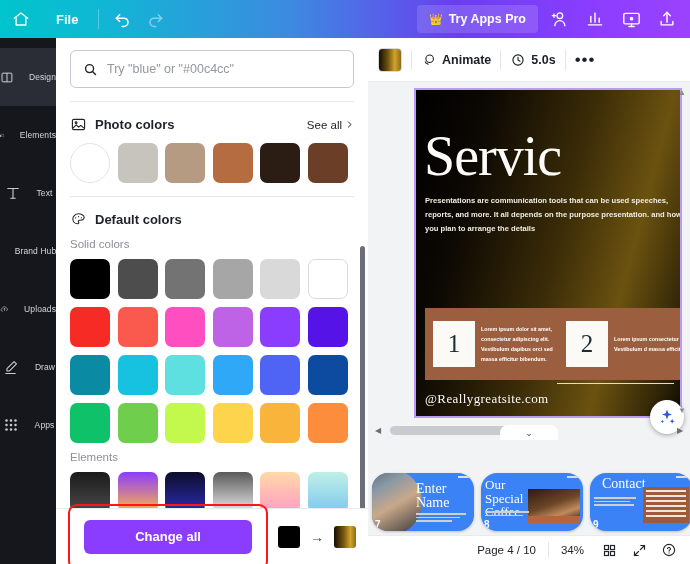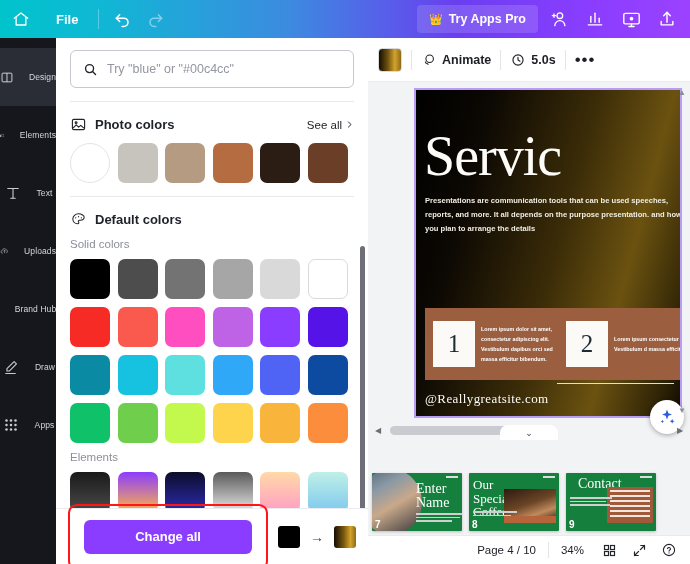--- a/index.html
+++ b/index.html
@@ -187,22 +187,22 @@
     font-size: 9px; color: #44464e;
   }
 
   
   .thumbs {
     position: absolute; left: 0; bottom: 29px; width: 322px; height: 66px;
     background: #f2f3f5; display: flex; align-items: center; gap: 7px; padding: 0 4px;
     overflow: hidden;
   }
   .thumb {
-    position: relative; width: 90px; height: 58px; border-radius: 1px;
-    background: #15803d; overflow: hidden; flex: none;
+    position: relative; width: 102px; height: 58px; border-radius: 16px;
+    background: #3b82f6; overflow: hidden; flex: none;
     box-shadow: 0 1px 3px rgba(0,0,0,.22);
   }
   .thumb-no {
     position: absolute; left: 3px; bottom: 1px; font-size: 10px;
     color: #fff; font-weight: bold; z-index: 4;
   }
   .t-ttl {
     position: absolute; font-family: "Liberation Serif", serif;
     color: #fff; line-height: 1;
   }
@@ -316,33 +316,33 @@
     </div>
     <div class="rail-item">
       <svg width="18" height="18" viewBox="0 0 24 24" fill="none" stroke="#c9cad2" stroke-width="1.5" stroke-linecap="round">
           <path d="M5 6h14"></path>
           <path d="M12 6v13"></path>
           <path d="M9 19h6"></path>
         </svg>
       <span class="rail-lbl">Text</span>
     </div>
     <div class="rail-item">
+      <svg width="19" height="19" viewBox="0 0 24 24" fill="none" stroke="#c9cad2" stroke-width="1.4" stroke-linejoin="round">
+          <path d="M4 9l8-4.6L20 9v8.4c0 1-.8 1.8-1.8 1.8H5.8c-1 0-1.8-.8-1.8-1.8z"></path>
+          <rect x="8.6" y="11.6" width="6.8" height="4.4" rx="1"></rect>
+        </svg>
+      <span class="rail-lbl">Brand Hub</span>
+    </div>
+    <div class="rail-item">
       <svg width="20" height="20" viewBox="0 0 24 24" fill="none" stroke="#c9cad2" stroke-width="1.4" stroke-linecap="round" stroke-linejoin="round">
           <path d="M6.6 18a3.8 3.8 0 0 1-.3-7.6A5.3 5.3 0 0 1 16.6 9.4a3.6 3.6 0 0 1 .6 7.1"></path>
           <path d="M12 16.5v-6"></path>
           <path d="M9.6 12.4L12 10l2.4 2.4"></path>
         </svg>
       <span class="rail-lbl">Uploads</span>
-    </div>
-    <div class="rail-item">
-      <svg width="19" height="19" viewBox="0 0 24 24" fill="none" stroke="#c9cad2" stroke-width="1.4" stroke-linejoin="round">
-          <path d="M4 9l8-4.6L20 9v8.4c0 1-.8 1.8-1.8 1.8H5.8c-1 0-1.8-.8-1.8-1.8z"></path>
-          <rect x="8.6" y="11.6" width="6.8" height="4.4" rx="1"></rect>
-        </svg>
-      <span class="rail-lbl">Brand Hub</span>
     </div>
     <div class="rail-item">
       <svg width="19" height="19" viewBox="0 0 24 24" fill="none" stroke="#c9cad2" stroke-width="1.4" stroke-linecap="round" stroke-linejoin="round">
           <path d="M16.5 4.5l3 3-9 9H7.5v-3z"></path>
           <path d="M6 19.5h12"></path>
         </svg>
       <span class="rail-lbl">Draw</span>
     </div>
     <div class="rail-item">
       <svg width="18" height="18" viewBox="0 0 24 24" fill="#c9cad2">

